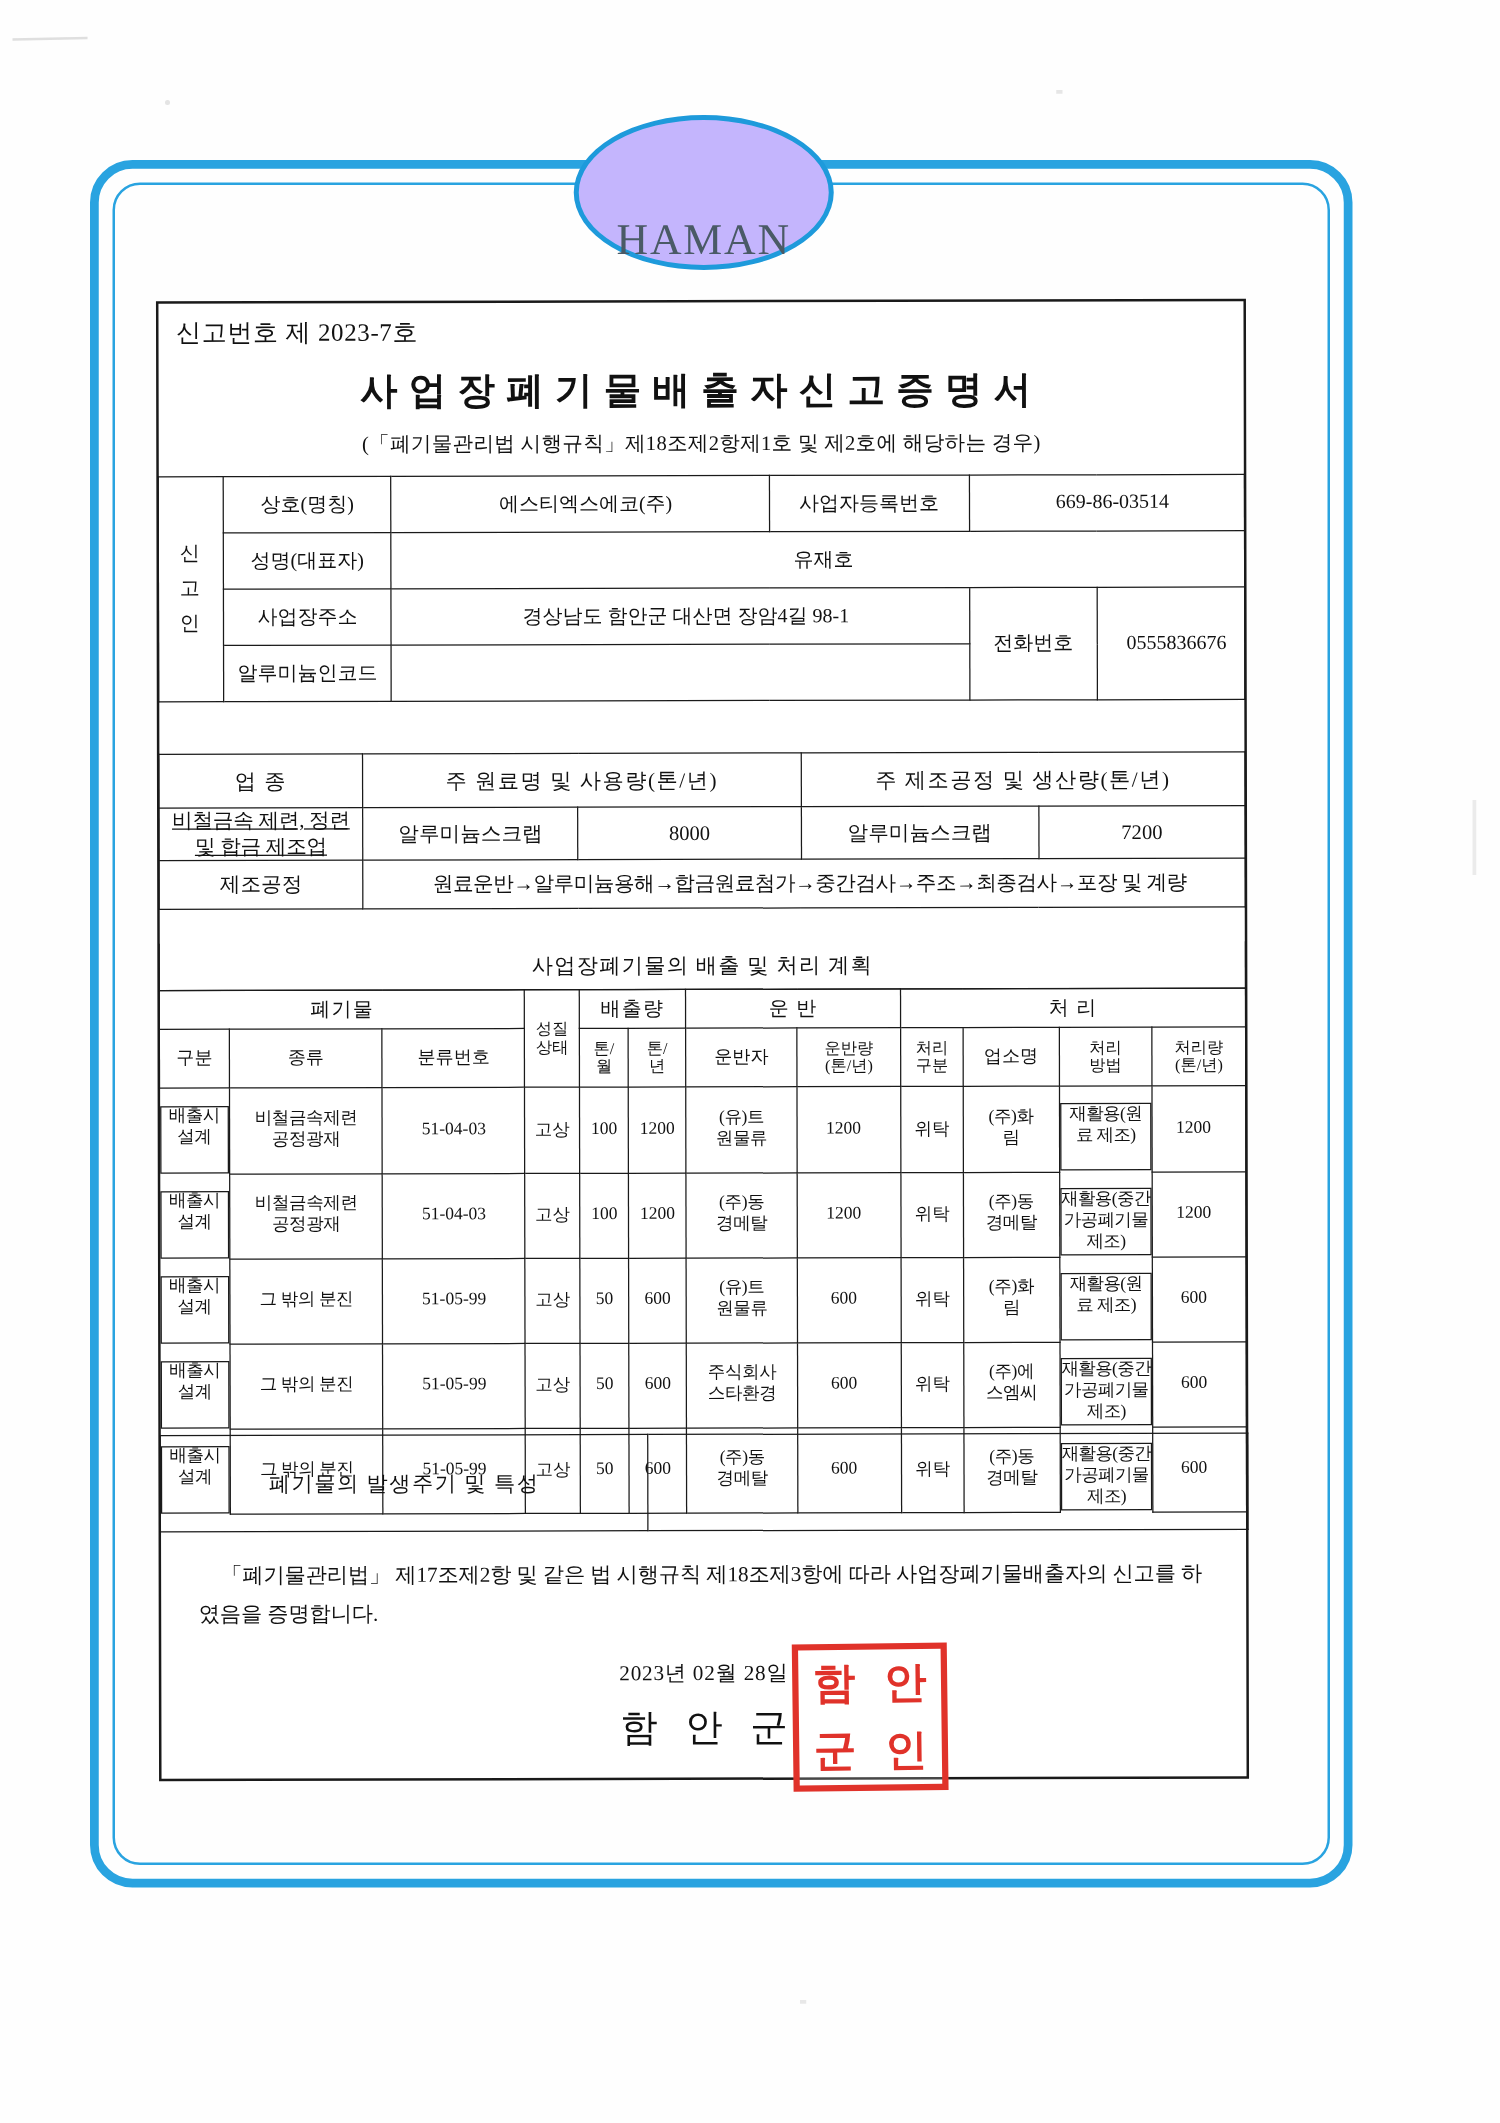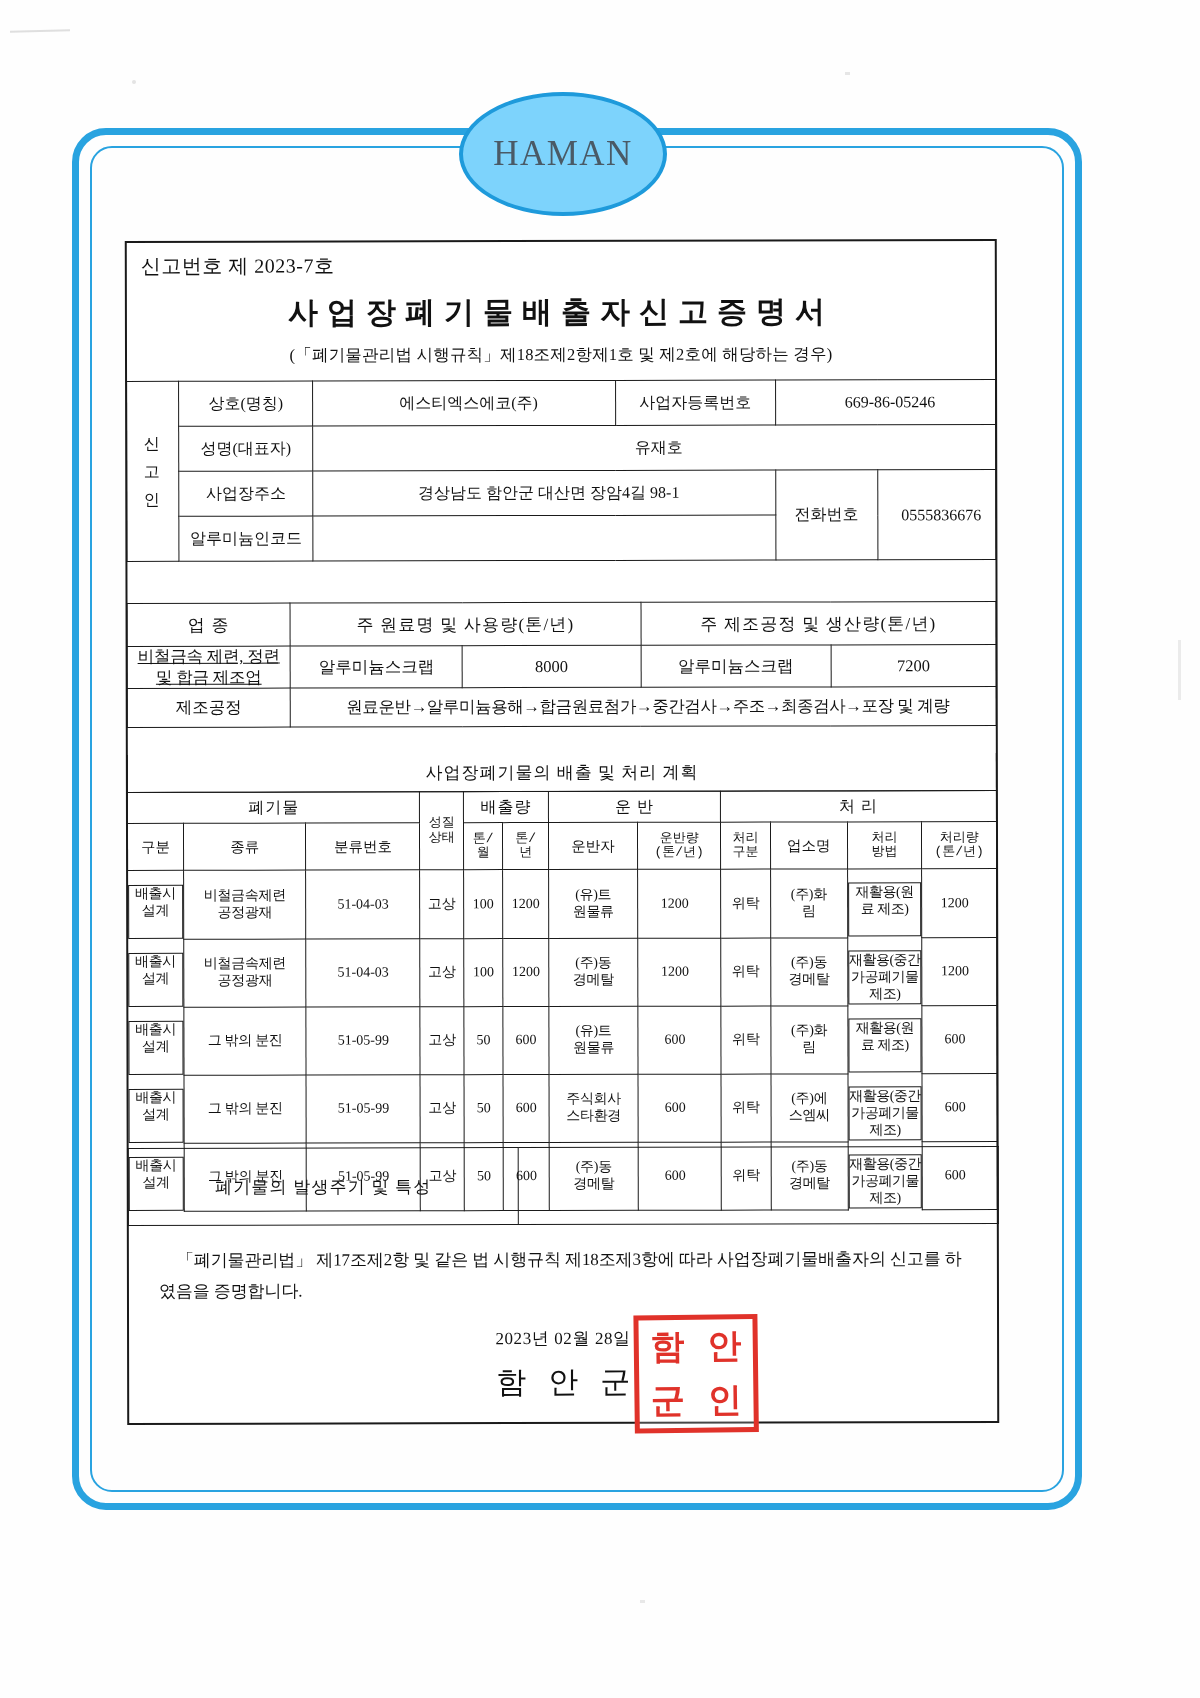--- a/index.html
+++ b/index.html
@@ -50,24 +50,24 @@
     box-sizing: border-box;
   }
 
   
   #logo-oval {
     position: absolute;
     left: 459px; top: 92px;
     width: 200px; height: 116px;
     border: 4px solid #1e9adb;
     border-radius: 50%;
-    background: #7dd3fc;
+    background: #c4b5fd;
     z-index: 5;
     display: flex;
-    align-items: center;
+    align-items: flex-end;
     justify-content: center;
   }
   #logo-text {
     font-family: "Liberation Serif", serif;
     font-size: 35px;
     letter-spacing: 1.5px;
     color: #4a5a66;
     font-weight: 500;
   }
 
@@ -196,21 +196,20 @@
   .w2 {
     font-size: 13.5px;
     line-height: 1.2;
     letter-spacing: -0.3px;
     margin-top: 44px;
   }
   .frac {
     font-size: 13px;
     line-height: 1.1;
     display: block;
-    font-family: Liberation Mono, monospace;
   }
 
   #t-char {
     position: absolute;
     left: -1px; top: 905px;
     width: 870px;
   }
   #t-char td { height: 76px; font-size: 17px; letter-spacing: 1.2px; }
 
   
@@ -294,21 +293,21 @@
         <col style="width:160px">
           <col style="width:102px">
           <col style="width:118px">
       </colgroup>
       <tbody>
         <tr>
           <td rowspan="4" class="vlabel">신<br>고<br>인</td>
           <td>상호(명칭)</td>
           <td class="lft">에스티엑스에코(주)</td>
           <td>사업자등록번호</td>
-          <td colspan="2" class="lft">669-86-05246</td>
+          <td colspan="2" class="lft">669-86-03514</td>
         </tr>
         <tr>
           <td>성명(대표자)</td>
           <td colspan="4" class="lft">유재호</td>
         </tr>
         <tr>
           <td>사업장주소</td>
           <td colspan="2" class="lft">경상남도 함안군 대산면 장암4길 98-1</td>
           <td rowspan="2">전화번호</td>
           <td rowspan="2" class="lft">0555836676</td>

